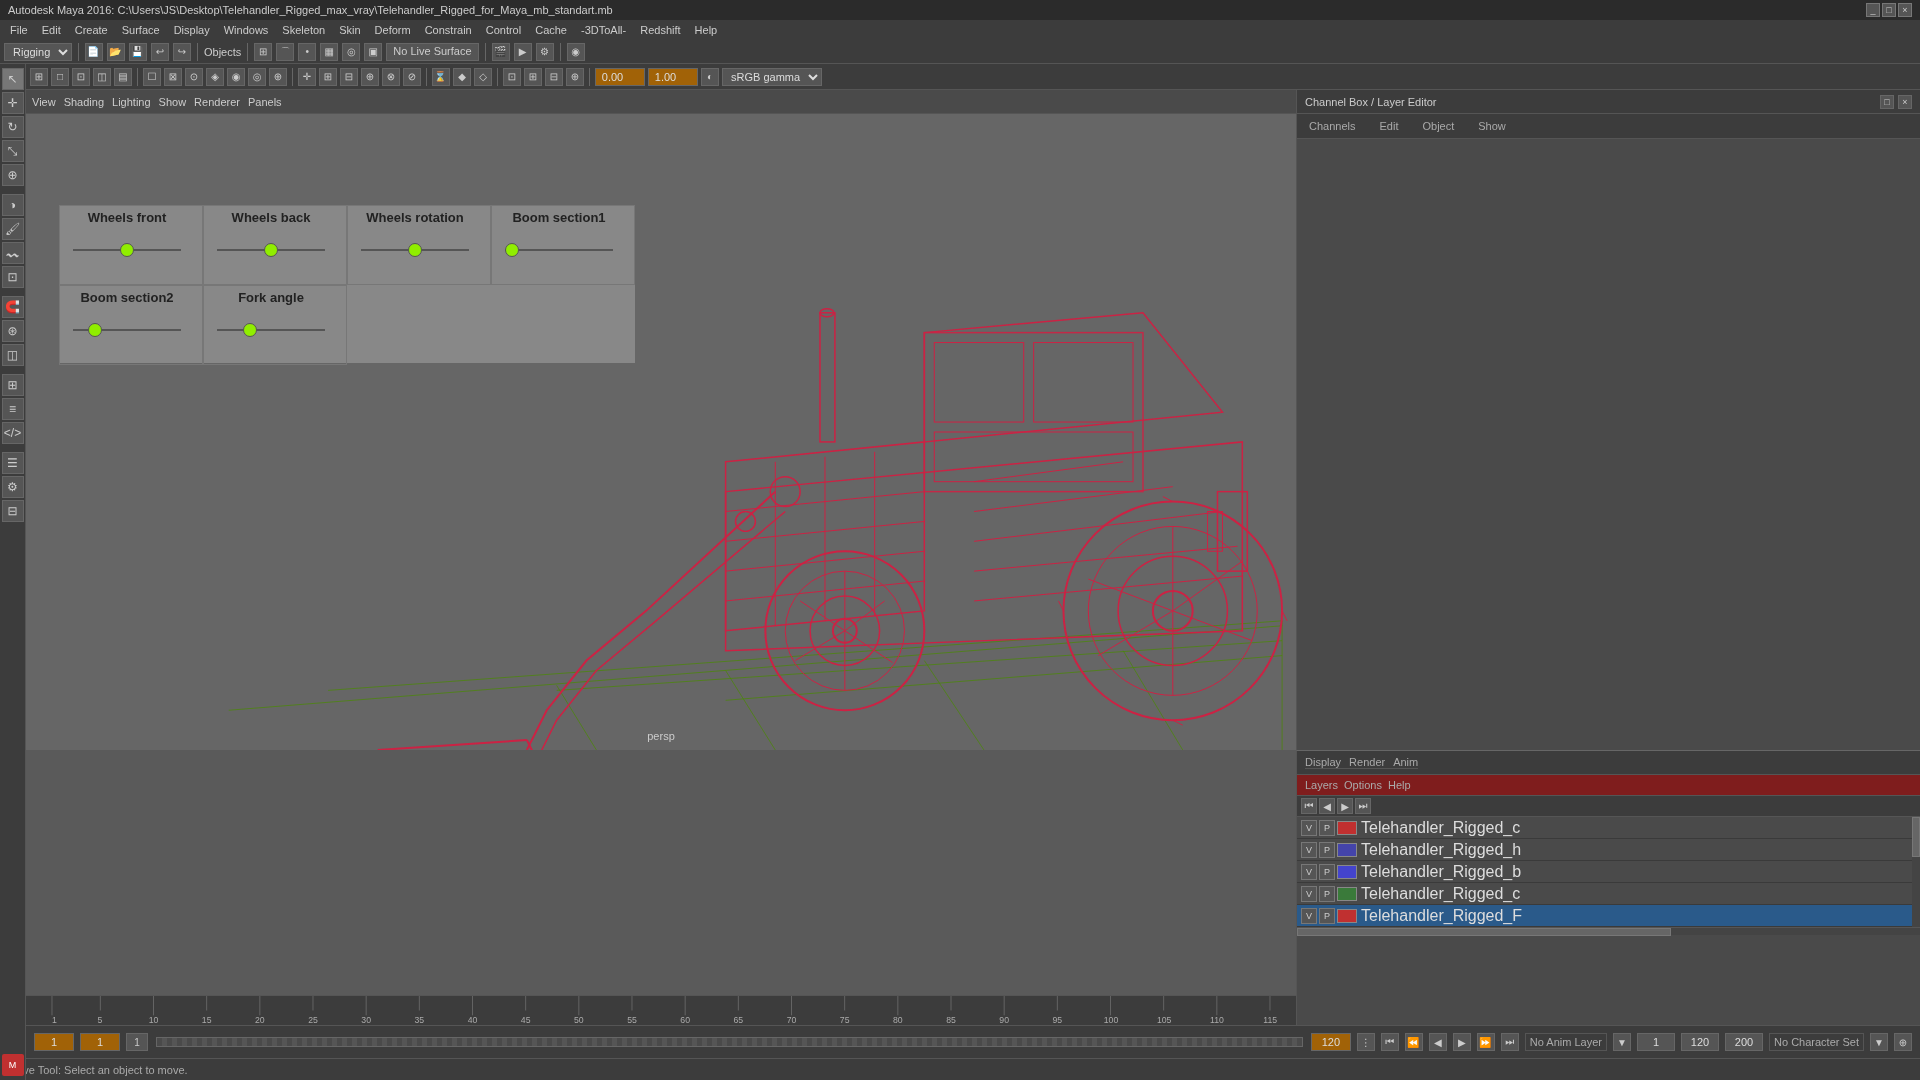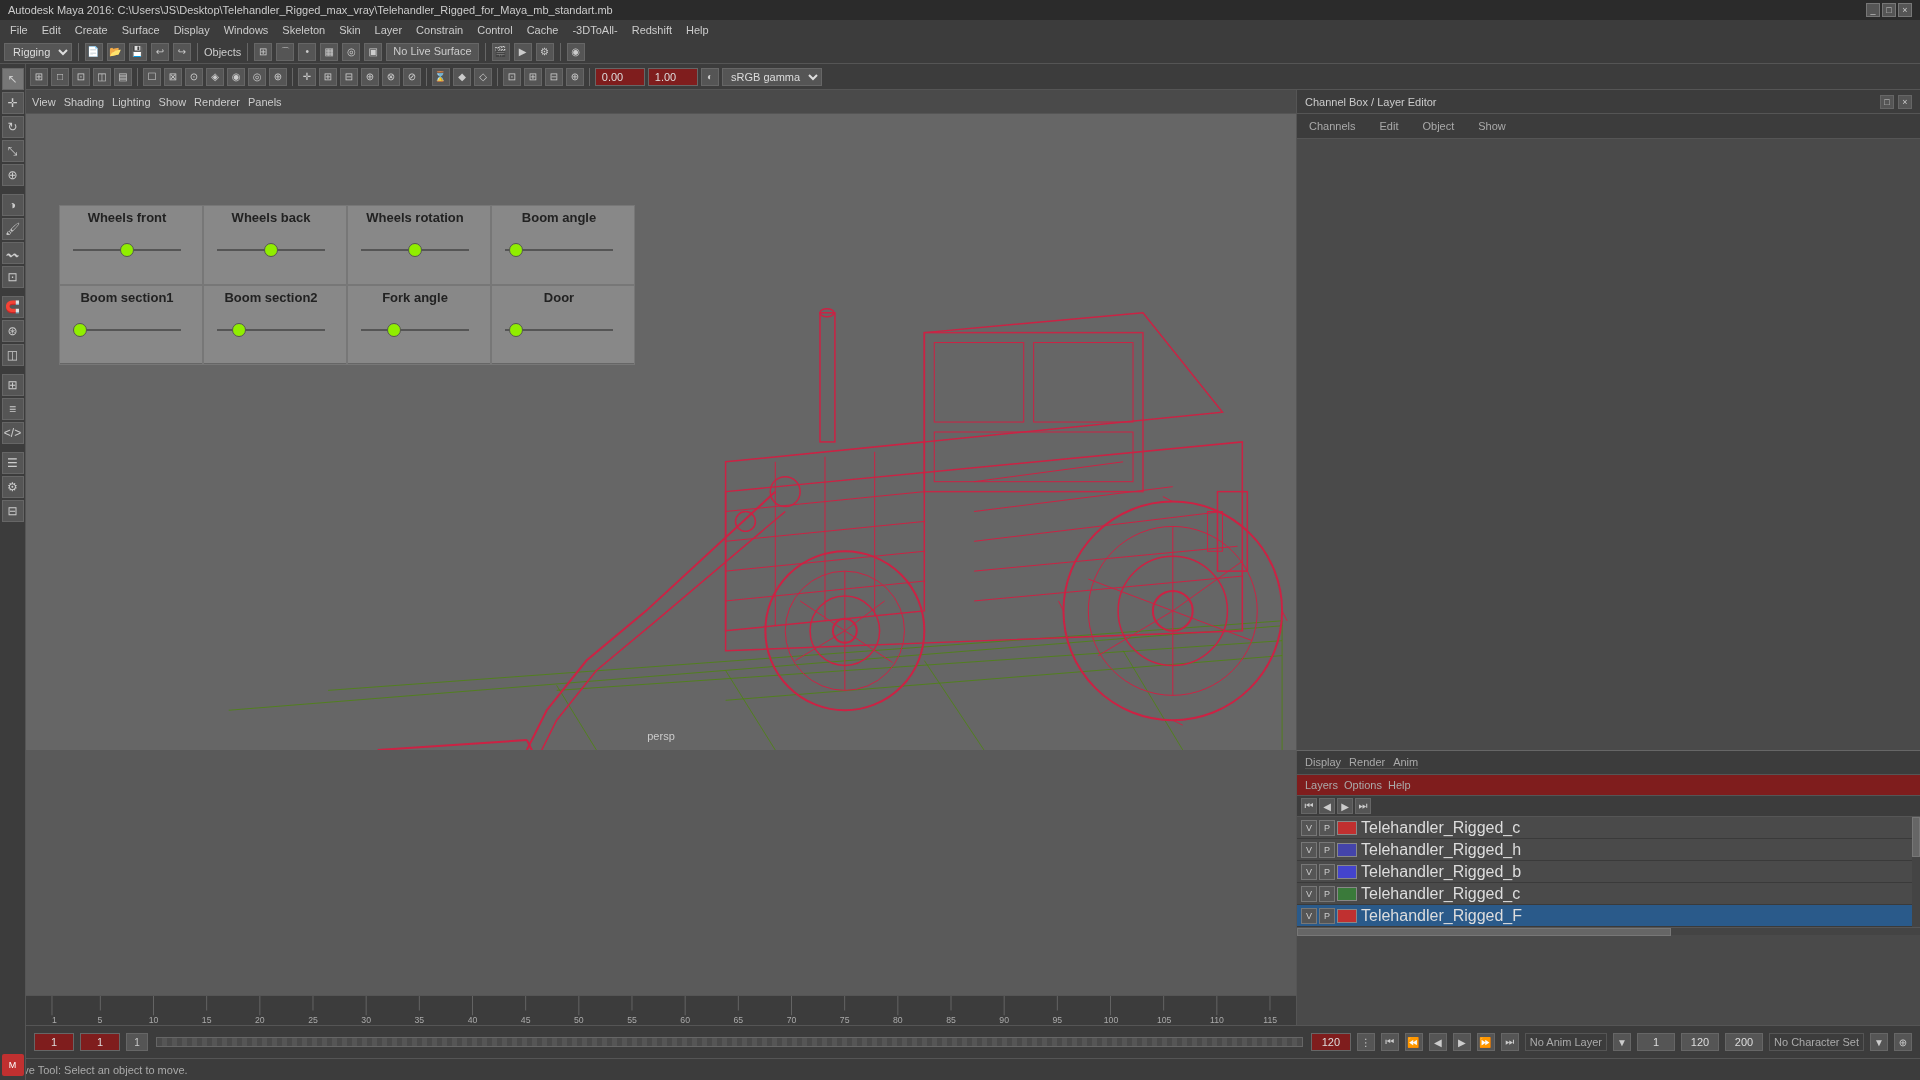--- a/index.html
+++ b/index.html
@@ -421,21 +421,21 @@
       border: 1px solid #666;
       color: #ccc;
       font-size: 10px;
       cursor: pointer;
       display: flex; align-items: center; justify-content: center;
     }
 
     .frame-input {
       width: 40px;
       height: 18px;
-      background: #7f1d1d;
+      background: #a16207;
       border: 1px solid #666;
       color: #ddd;
       font-size: 11px;
       text-align: center;
     }
 
     
     #mel-bar {
       position: absolute;
       bottom: 22px;
@@ -567,21 +567,21 @@
 
 <div id="menu-bar">
   <span class="menu-item">File</span>
   <span class="menu-item">Edit</span>
   <span class="menu-item">Create</span>
   <span class="menu-item">Surface</span>
   <span class="menu-item">Display</span>
   <span class="menu-item">Windows</span>
   <span class="menu-item">Skeleton</span>
   <span class="menu-item">Skin</span>
-  <span class="menu-item">Layer</span>
+  <span class="menu-item">Deform</span>
   <span class="menu-item">Constrain</span>
   <span class="menu-item">Control</span>
   <span class="menu-item">Cache</span>
   <span class="menu-item">-3DToAll-</span>
   <span class="menu-item">Redshift</span>
   <span class="menu-item">Help</span>
 </div>
 
 <div id="toolbar">
   <select class="toolbar-dropdown">
@@ -705,49 +705,37 @@
       <div class="attr-slider-track">
         <div class="attr-knob" style="left: calc(50% - 7px);"></div>
       </div>
     </div>
     <div class="attr-cell">
       <div class="attr-label">Wheels rotation</div>
       <div class="attr-slider-track">
         <div class="attr-knob" style="left: calc(50% - 7px);"></div>
       </div>
     </div>
-    <div class="attr-cell">
-      <div class="attr-label">Boom angle</div>
-      <div class="attr-slider-track">
-        <div class="attr-knob" style="left: calc(10% - 7px);"></div>
-      </div>
-    </div>
 
     <div class="attr-cell">
       <div class="attr-label">Boom section1</div>
       <div class="attr-slider-track">
         <div class="attr-knob" style="left: 0px;"></div>
       </div>
     </div>
     <div class="attr-cell">
       <div class="attr-label">Boom section2</div>
       <div class="attr-slider-track">
         <div class="attr-knob" style="left: calc(20% - 7px);"></div>
       </div>
     </div>
     <div class="attr-cell">
       <div class="attr-label">Fork angle</div>
       <div class="attr-slider-track">
         <div class="attr-knob" style="left: calc(30% - 7px);"></div>
-      </div>
-    </div>
-    <div class="attr-cell">
-      <div class="attr-label">Door</div>
-      <div class="attr-slider-track">
-        <div class="attr-knob" style="left: calc(10% - 7px);"></div>
       </div>
     </div>
   </div>
 
   <div id="tractor-view">
     <svg id="tractor-svg" viewBox="0 0 1270 640" xmlns="http://www.w3.org/2000/svg">
 
       <line x1="300" y1="580" x2="1260" y2="510" class="grid-line"></line>
       <line x1="200" y1="600" x2="1260" y2="515" class="grid-line"></line>
       <line x1="530" y1="580" x2="1260" y2="530" class="grid-line"></line>

